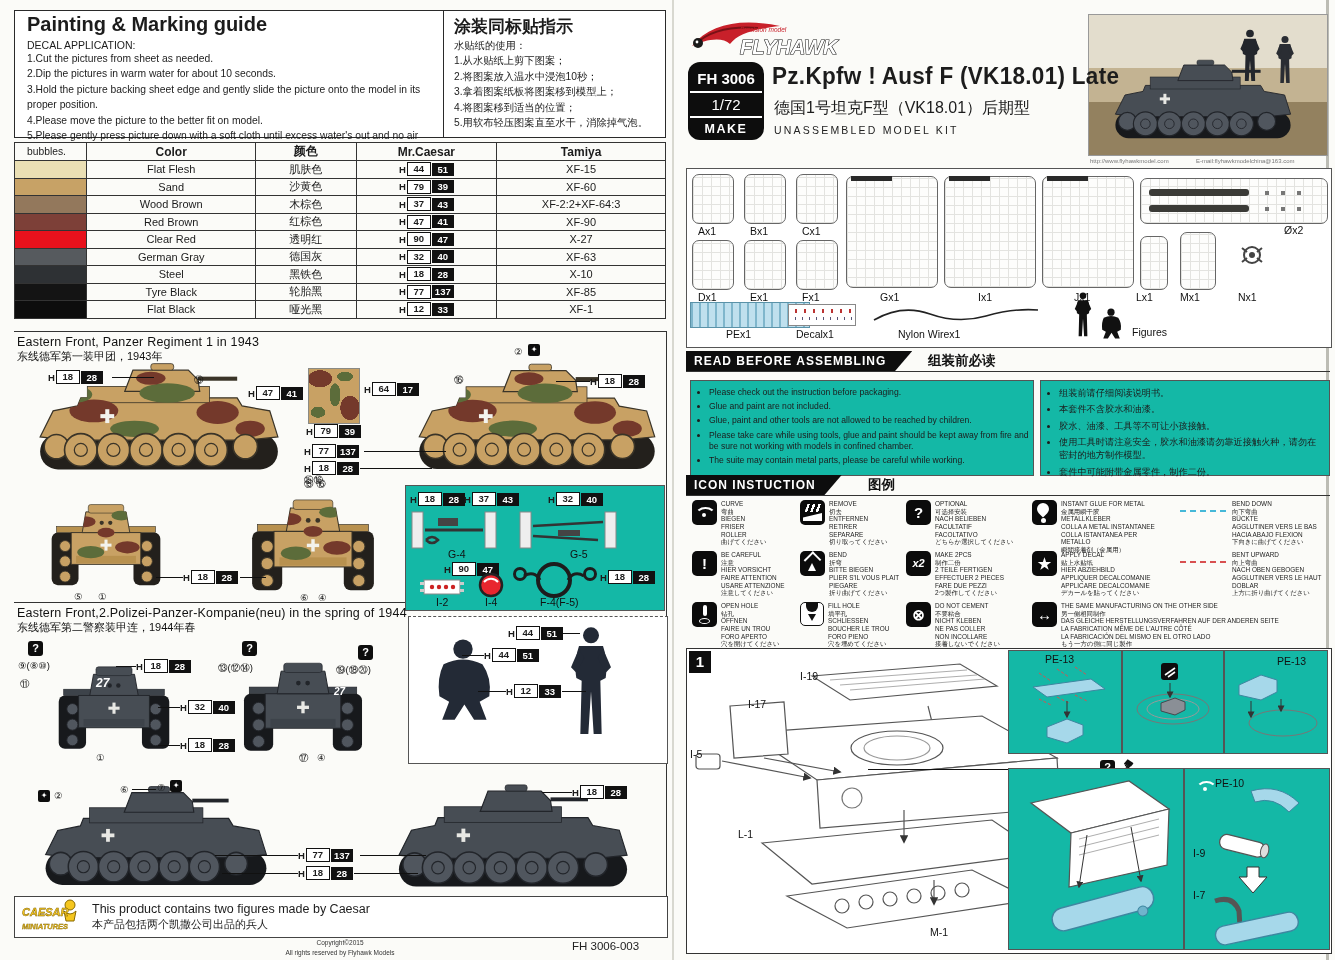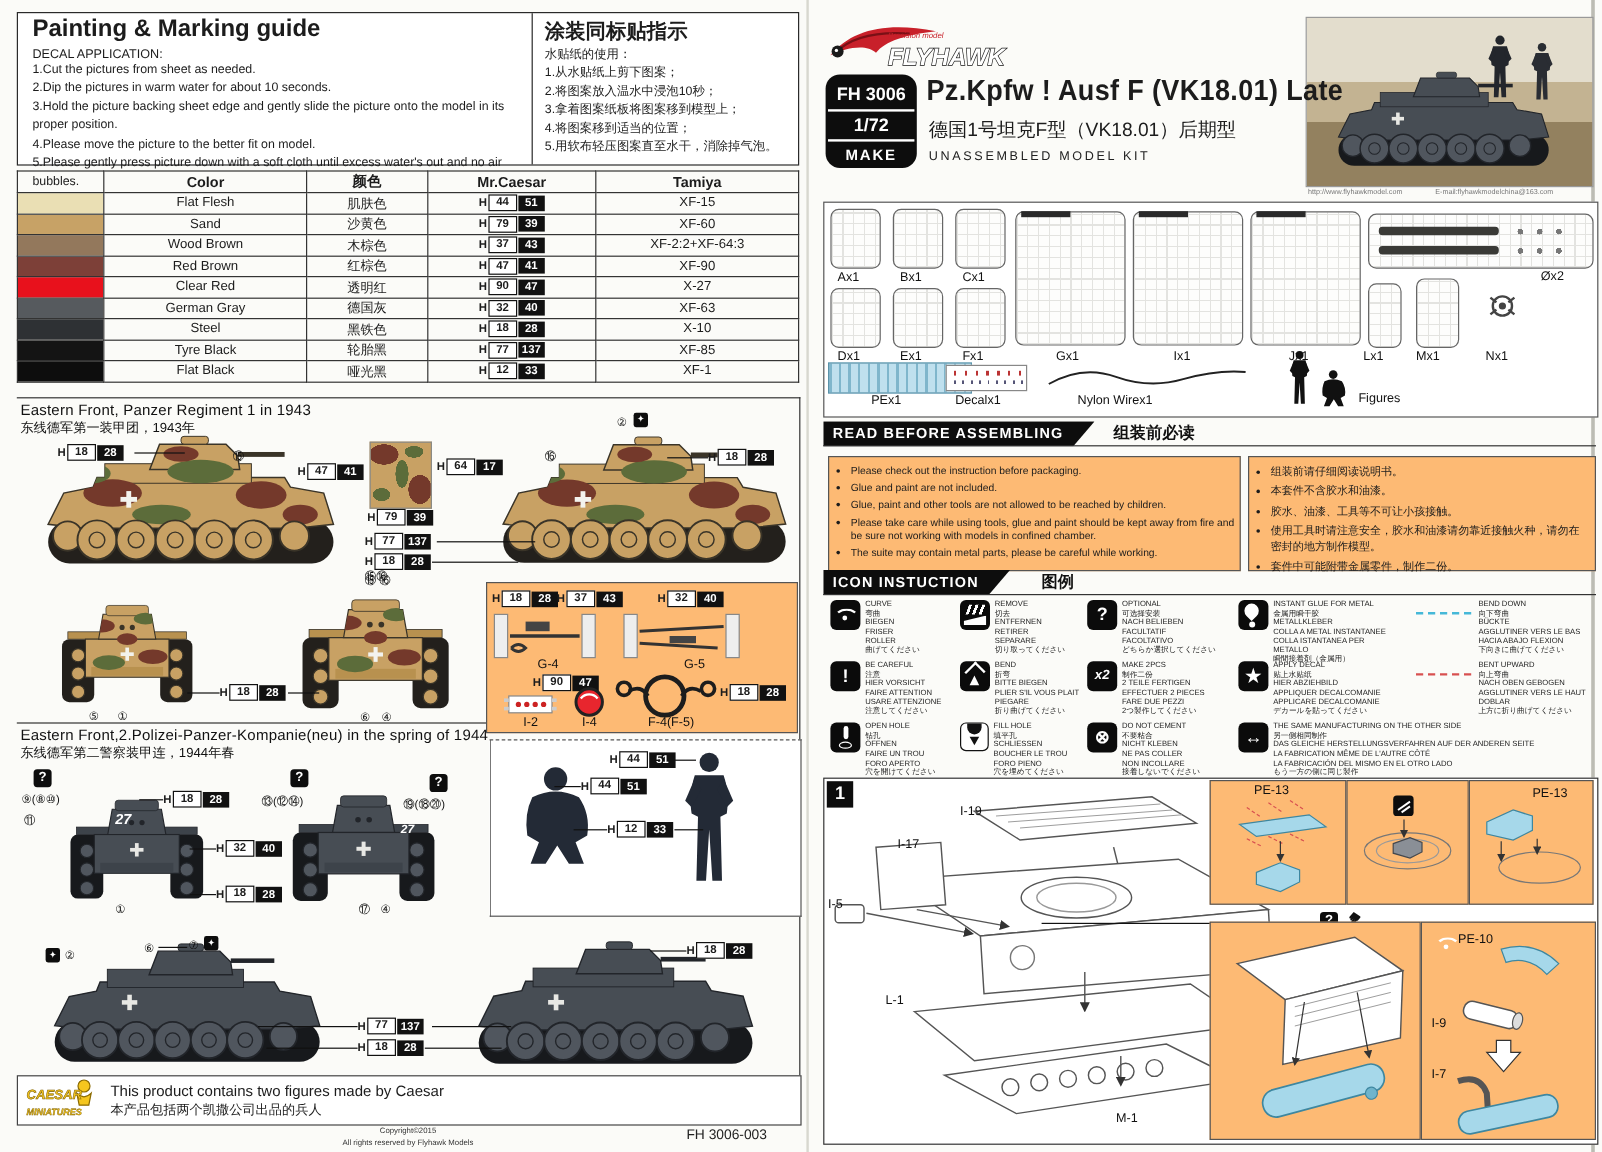--- a/index.html
+++ b/index.html
@@ -1,21 +1,21 @@
 <!DOCTYPE html>
 <html><head>
 <meta charset="utf-8">
 <style>
   html,body{margin:0;padding:0;background:#e6e6e2;font-family:"Liberation Sans",sans-serif;color:#1c1c1c}
   .sheet{position:relative;width:1335px;height:960px;background:#fbfbf8;overflow:hidden}
   .ab{position:absolute}
   .hr{background:#333;height:1.2px}
   .vr{background:#333;width:1.2px}
   .bx{border:1.5px solid #2a2a2a;background:#fff}
-  .bx2{border:1.2px solid #555;background:#fdba74}
+  .bx2{border:1.2px solid #555;background:#14b8a6}
   
   .chip{display:flex;align-items:center;font-weight:bold;font-size:9.5px;white-space:nowrap}
   .chip i{font-style:normal;display:block}
   .chip .h{margin-right:1px}
   .chip .a{border:1.4px solid #111;background:#fff;min-width:18px;padding:0 2px;text-align:center;height:12px;line-height:12px}
   .chip .b{background:#111;color:#fff;min-width:18px;padding:0 2px;text-align:center;height:13px;line-height:13px;margin-left:1px}
   .mark{font-size:9.5px;color:#111;white-space:nowrap}
   .lead{background:#111;height:1.2px}
   .qicon{width:15px;height:15px;background:#0d0d0d;border-radius:3px;color:#fff;font-weight:bold;font-size:11px;text-align:center;line-height:15px}
   .dicon{width:12px;height:12px;background:#0d0d0d;border-radius:2px;color:#fff;font-size:8px;text-align:center;line-height:12px}
@@ -78,21 +78,21 @@
     repeating-linear-gradient(90deg,#e3e3e0 0 1px,transparent 1px 9px)}
   .sprue.big::before{content:"";position:absolute;left:4px;top:-1px;width:45%;height:5px;background:#2a2a2a}
   .pefret{background:#bfe0ee;border:1px solid #5a92a8;background-image:repeating-linear-gradient(90deg,#7fb6cc 0 2px,transparent 2px 8px)}
   .decalthumb{background:#fff;border:1px solid #888;background-image:
     repeating-linear-gradient(90deg,#b33 0 2px,transparent 2px 9px),
     repeating-linear-gradient(90deg,#557 0 1.5px,transparent 1.5px 7px);
     background-size:100% 4px,100% 3px;background-position:6px 4px,6px 12px;background-repeat:no-repeat}
   
   .badge{background:#0d0d0d;border-radius:10px;color:#fff;text-align:center;box-shadow:0 0 0 2px #0d0d0d}
   .badge .r1{font-size:15px;font-weight:bold;border-bottom:2px solid #fff;padding:6px 2px 4px}
-  .badge .r2{font-size:15px;font-weight:bold;border-bottom:2px solid #fff;padding:3px 2px}
+  .badge .r2{font-size:15px;font-weight:normal;border-bottom:2px solid #fff;padding:3px 2px}
   .badge .r3{font-size:12.5px;font-weight:bold;letter-spacing:1.5px;padding:4px 2px 2px}
   .kittitle{font-size:22.5px;font-weight:bold;letter-spacing:.3px;transform:scaleY(1.08);transform-origin:left top;white-space:nowrap}
   .kitsub{font-size:16px;font-weight:normal;white-space:nowrap}
   .kitlabel{font-size:10.5px;letter-spacing:2.2px;color:#222;white-space:nowrap}
   .tiny{font-size:6px;color:#777;white-space:nowrap}
   .photo{background:linear-gradient(#e3ddcd 0 38%,#c3b392 38% 62%,#93815f 62% 100%);border:1px solid #999;overflow:hidden}
   .stepnum{width:22px;height:22px;background:#0d0d0d;color:#fff;font-weight:bold;font-size:15px;text-align:center;line-height:22px}
   .whitenum{color:#fff;font-weight:bold;font-style:italic}
   .hand{font-size:16px;color:#111;transform:rotate(130deg);display:inline-block}
   .caesar-en{font-size:12.5px}

